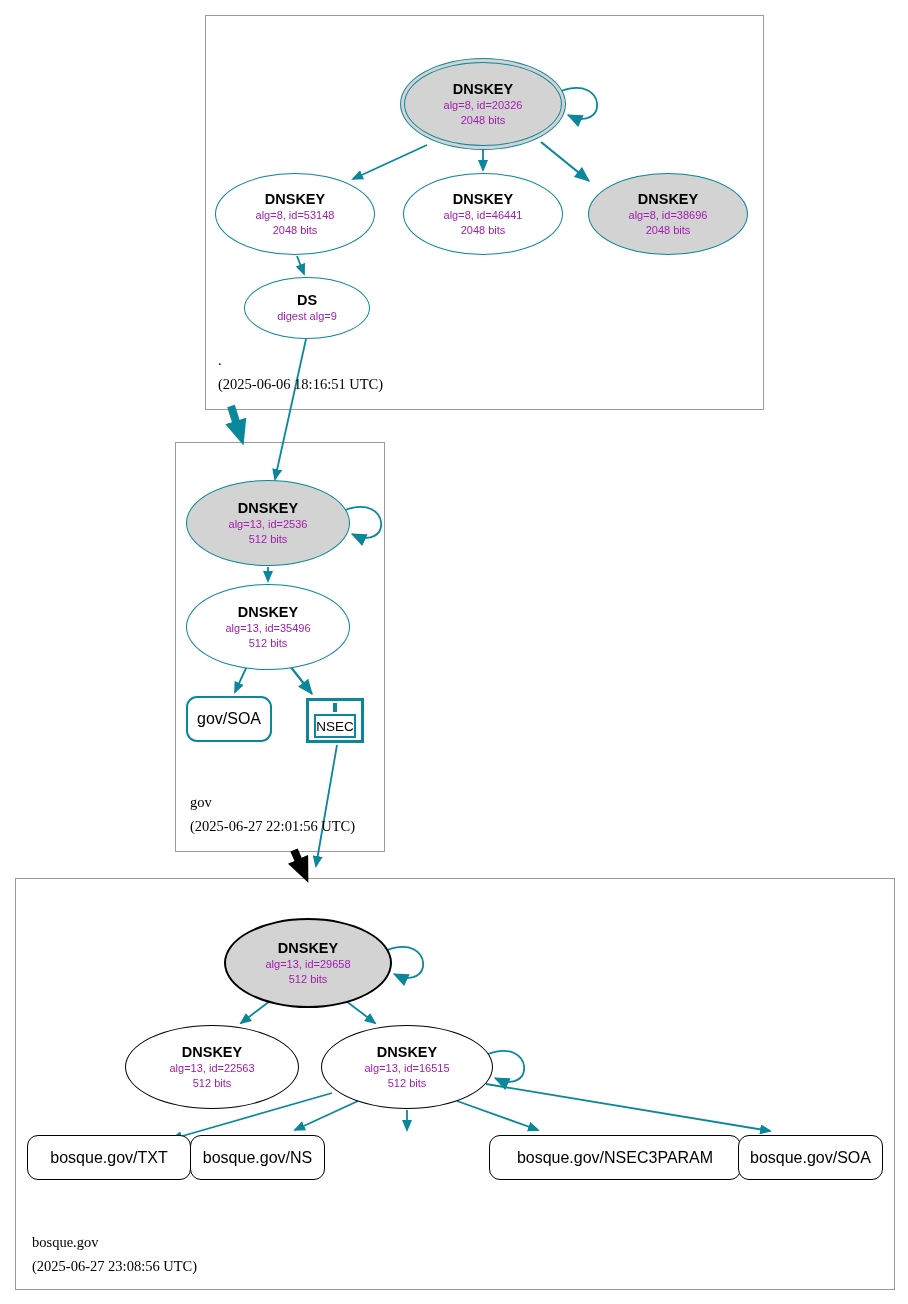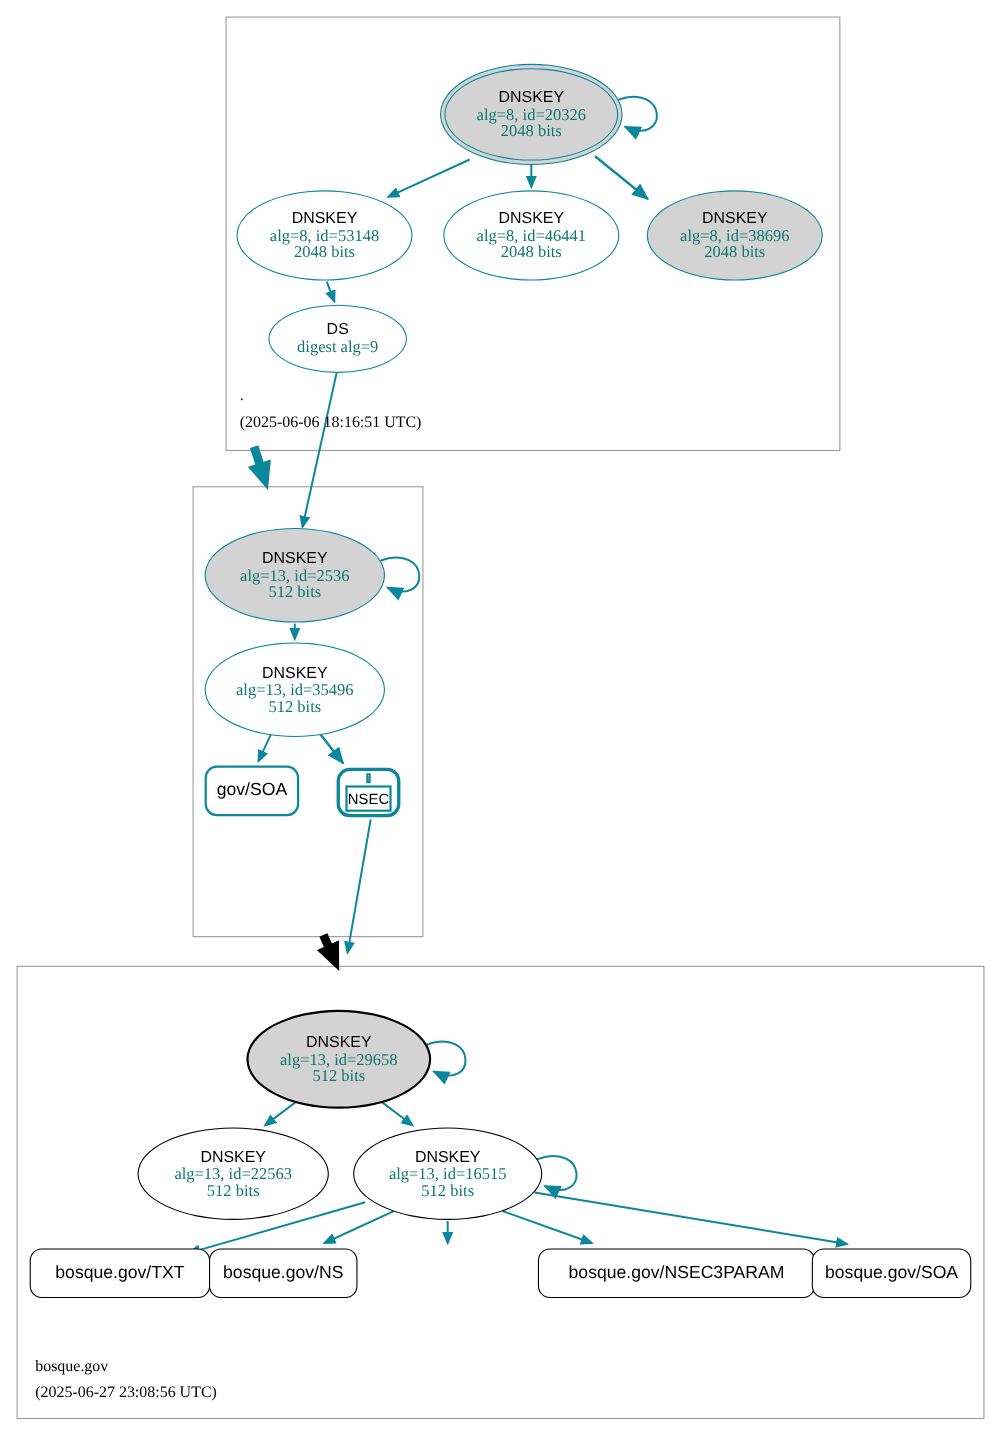--- a/index.html
+++ b/index.html
@@ -1,29 +1,29 @@
 <!DOCTYPE html>
 <html><head>
 <meta charset="utf-8">
 <style>
   html,body { margin:0; padding:0; background:#fff; }
   #canvas { position:relative; width:908px; height:1304px; background:#fff; overflow:hidden;
             font-family:"Liberation Sans", sans-serif; }
   .cluster { position:absolute; border:1px solid #9b9b9b; background:transparent; }
   #edges { position:absolute; left:0; top:0; pointer-events:none; }
   .node { position:absolute; display:flex; flex-direction:column; align-items:center;
-          justify-content:center; text-align:center; box-sizing:border-box; background:#fff;border-radius:12px; }
+          justify-content:center; text-align:center; box-sizing:border-box; background:#fff; }
   .ellipse { border-radius:50%; }
   .teal-border { border:1.7px solid #0a879a; }
   .black-border { border:1.9px solid #000; }
   .ksk-black { border:2.7px solid #000; }
   .sep-fill { background:#d3d3d3; }
   .ring { position:absolute; inset:3px; border:1.7px solid #0a879a; border-radius:50%; }
-  .ntitle { font-size:14.5px; color:#000; line-height:17px; }
-  .ndetail { font-family:Liberation Serif, serif; font-size:15px; color:#0f766e; line-height:15px; }
+  .ntitle { font-size:14.5px; color:#000; line-height:17px;font-weight:bold; }
+  .ndetail { font-family:Liberation Sans, sans-serif; font-size:11px; color:#a21caf; line-height:15px; }
   .rbox { border-radius:11px; font-size:16px; color:#000; }
   .zlabel { position:absolute; font-family:"Liberation Serif", serif; font-size:14.5px; color:#000; }
   .zlabel .ts { margin-top:7px; }
   
   .nsec-outer { border:3px solid #0a879a; display:flex; flex-direction:column; padding:2px; }
   .nsec-strip { border:2px solid #0a879a; height:5px; margin-bottom:2px; background:#fff; }
   .nsec-label { border:2px solid #0a879a; flex:1; display:flex; align-items:center;
                 justify-content:center; font-size:13.5px; background:#fff; }
 </style>
 </head>
@@ -126,20 +126,24 @@
 
   <div class="node rbox teal-border" style="left:186px;top:696px;width:86px;height:46px;border-width:2px">
     <div>gov/SOA</div>
   </div>
 
   <div class="node nsec-outer" style="left:306px;top:698px;width:58px;height:45px">
     <div class="nsec-strip"></div>
     <div class="nsec-label">NSEC</div>
   </div>
 
+  <div class="zlabel" style="left:190px;top:794px">
+    <div>gov</div>
+    <div class="ts">(2025-06-27 22:01:56 UTC)</div>
+  </div>
 
   <div class="node ellipse ksk-black sep-fill" style="left:224px;top:918px;width:168px;height:90px">
     <div class="ntitle">DNSKEY</div>
     <div class="ndetail">alg=13, id=29658</div>
     <div class="ndetail">512 bits</div>
   </div>
 
   <div class="node ellipse black-border" style="left:125px;top:1025px;width:174px;height:84px">
     <div class="ntitle">DNSKEY</div>
     <div class="ndetail">alg=13, id=22563</div>

